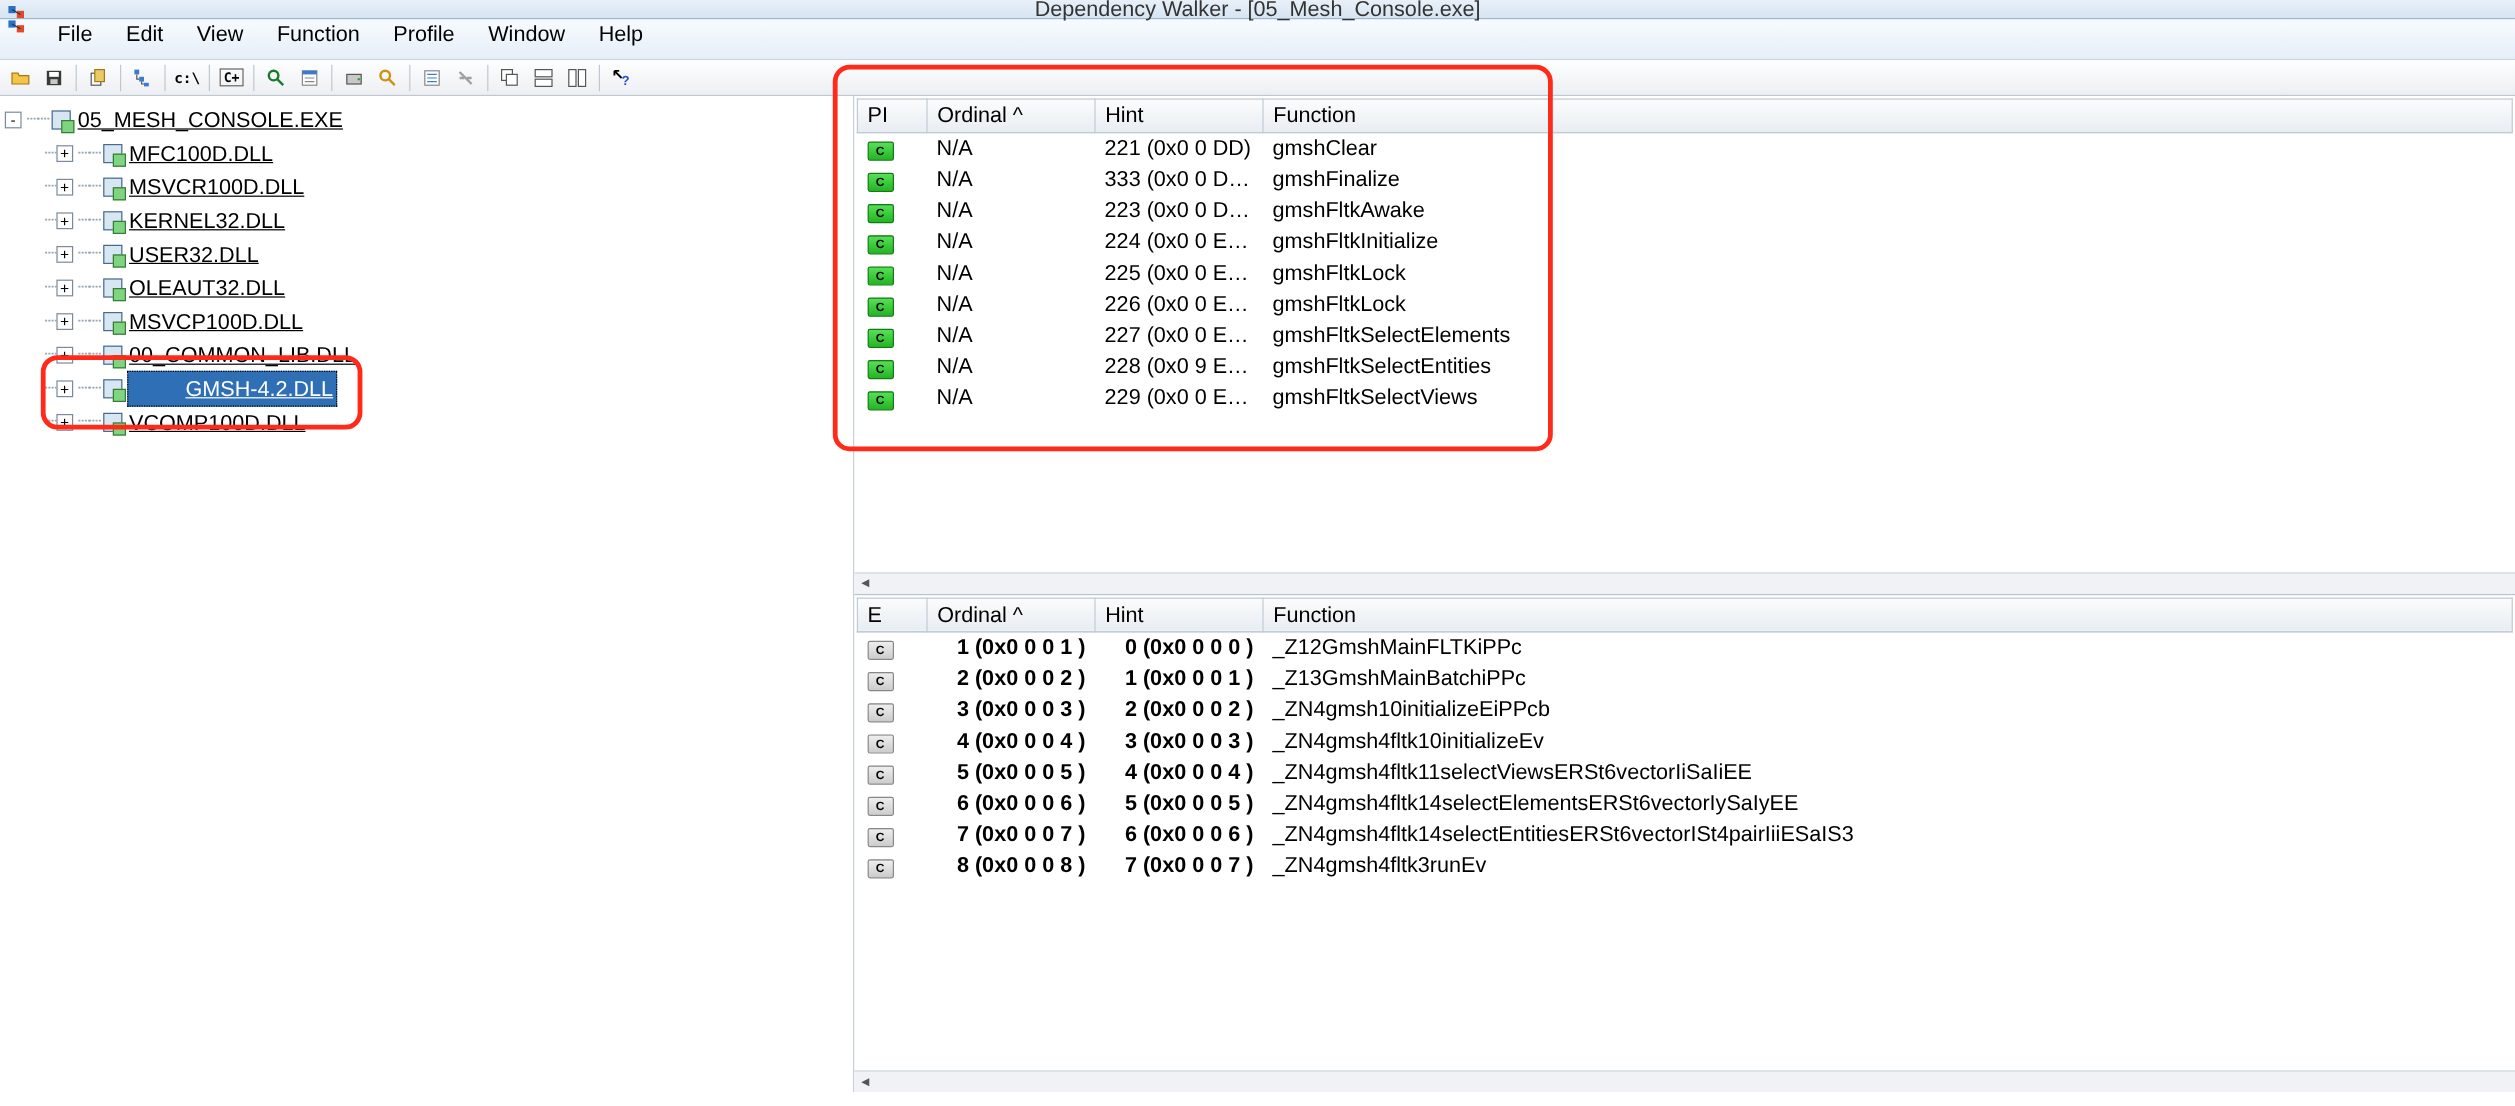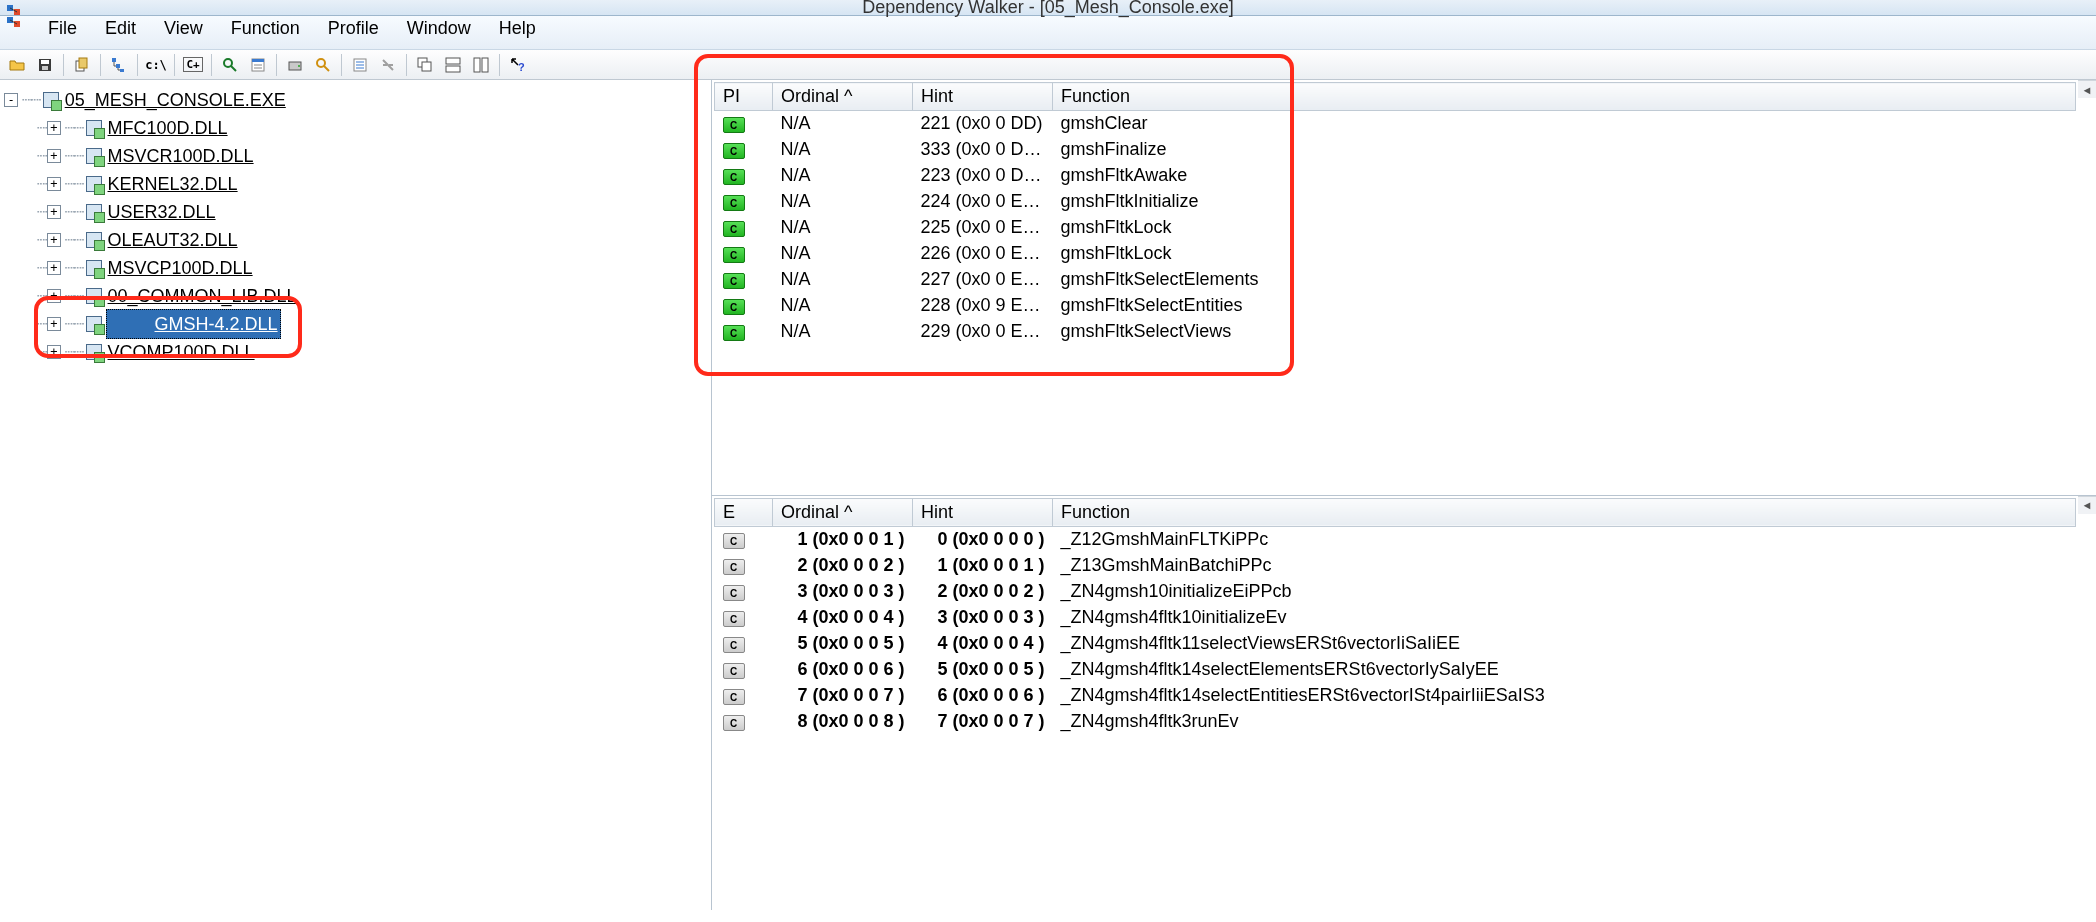--- a/index.html
+++ b/index.html
@@ -83,21 +83,21 @@
   }
   .right-pane {
     flex: 1;
     display: flex;
     flex-direction: column;
     background: #fff;
   }
   .right-top, .right-bottom {
     flex: 1;
     display: flex;
-    flex-direction: row;
+    flex-direction: column;
     border-bottom: 1px solid #b8c4d0;
     min-height: 0;
   }
   .right-bottom { border-bottom: none; }
   
   .tree { font-size: 18px; line-height: 28px; white-space: nowrap; }
   .tree-row { display: flex; align-items: center; height: 28px; }
   .exp {
     width: 14px; height: 14px;
     border: 1px solid #7a8a9a;

